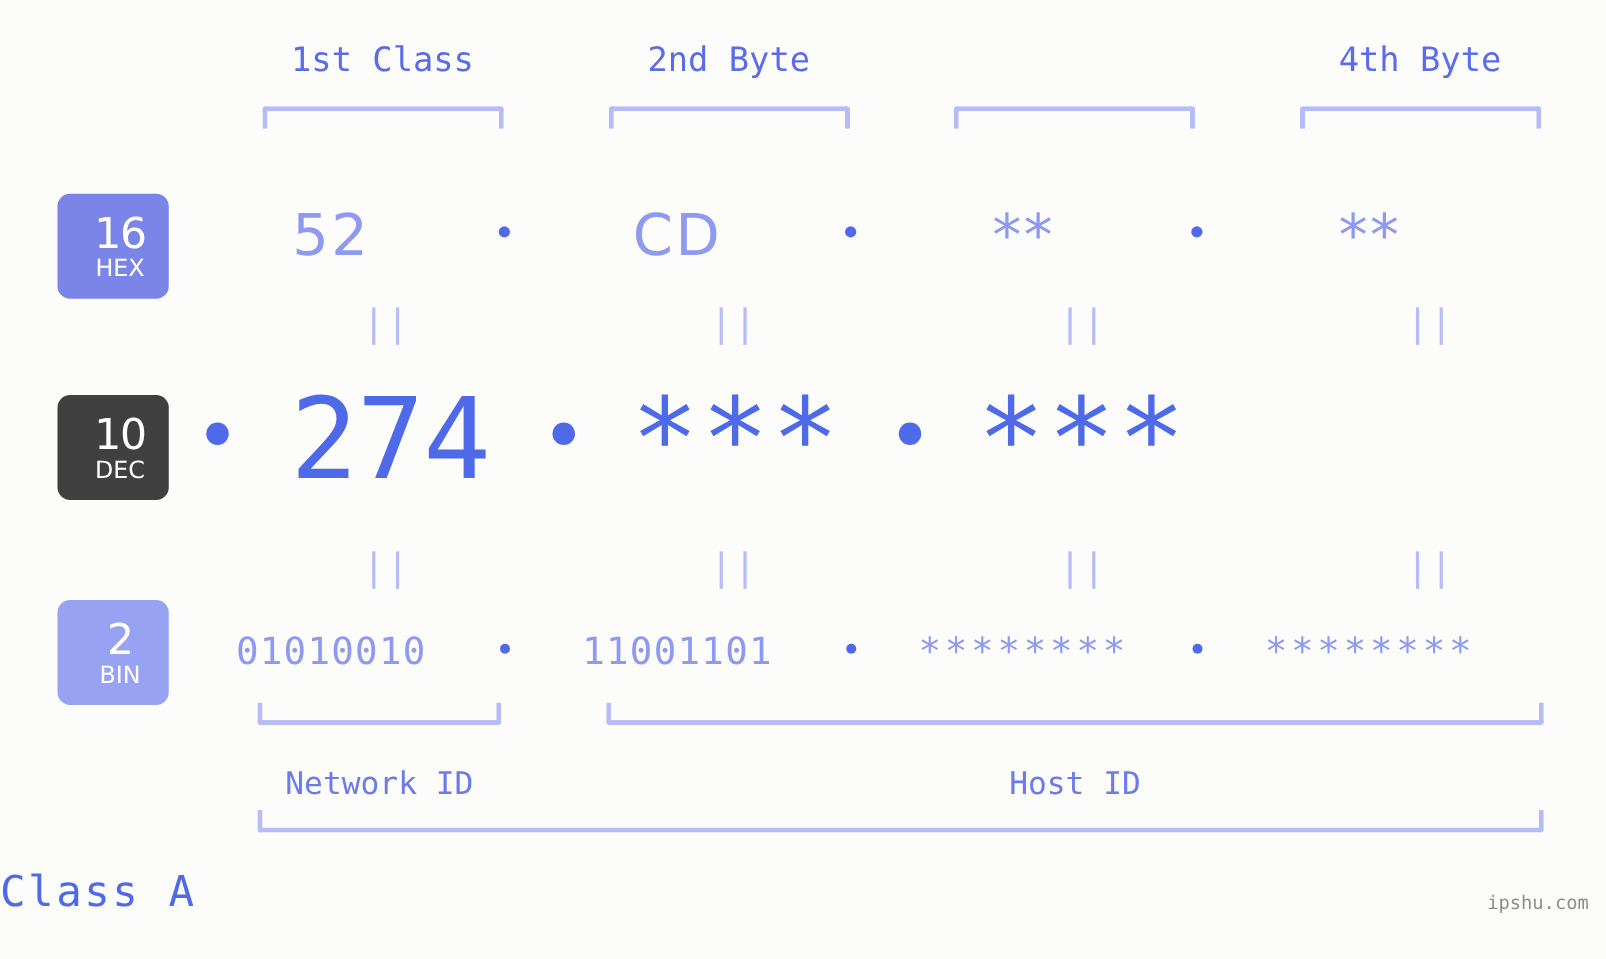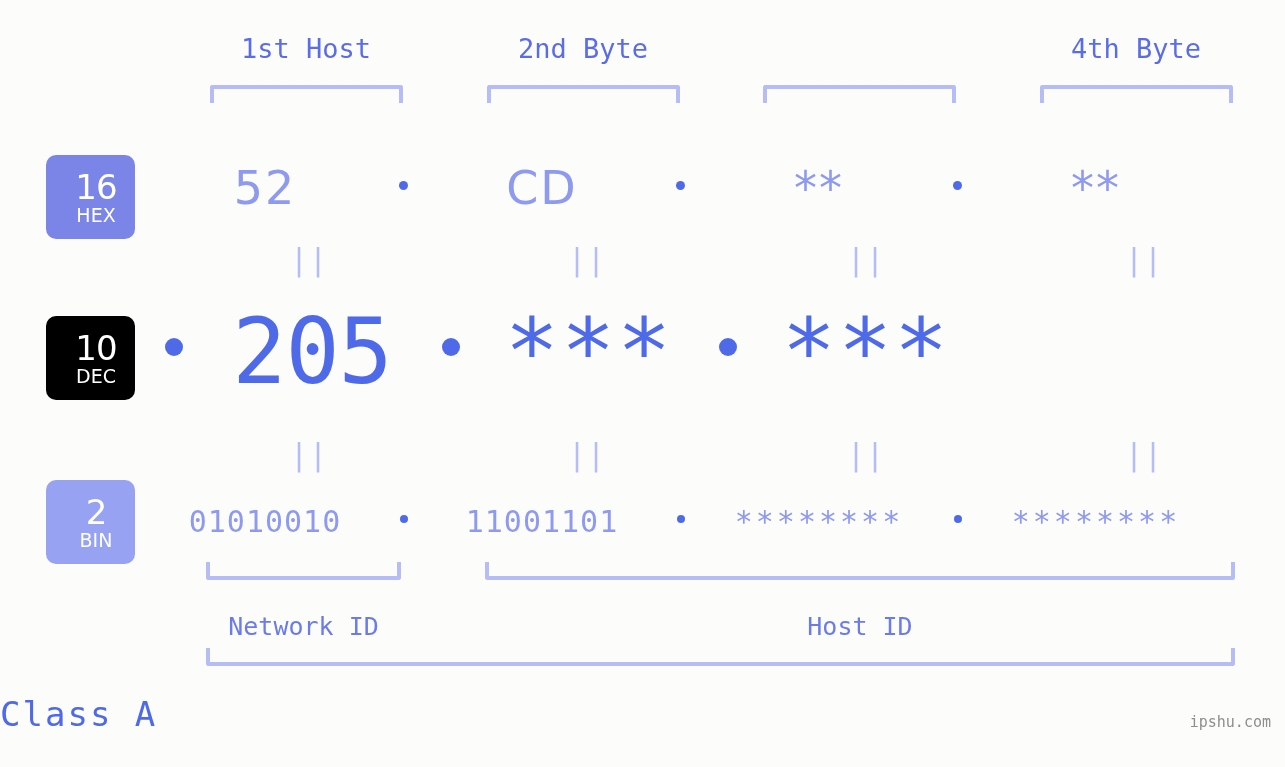--- a/index.html
+++ b/index.html
@@ -78,21 +78,21 @@
     font-weight: 400;
     letter-spacing: -1px;
   }
   .badge .sub {
     font-size: 19px;
     font-weight: 400;
     margin-top: 2px;
     letter-spacing: 0px;
   }
   #badge-hex { top: 155px; background: #7b85e8; }
-  #badge-dec { top: 316px; background: #000000; }
+  #badge-dec { top: 316px; background: #404040; }
   #badge-bin { top: 480px; background: #97a2f3; }
 
   
   .row {
     position: absolute;
     left: 150px;
     width: 1110px;
     display: flex;
     align-items: center;
   }
@@ -211,21 +211,21 @@
     font-size: 15px;
     color: #8e8e8e;
     letter-spacing: 0px;
   }
 </style>
 </head>
 <body>
 
 <div class="canvas">
 
-  <div class="byte-label" style="left:210px; width:192px;">1st Host</div>
+  <div class="byte-label" style="left:210px; width:192px;">1st Class</div>
   <div class="byte-label" style="left:487px; width:192px;">2nd Byte</div>
   <div class="byte-label" style="left:1040px; width:192px;">4th Byte</div>
 
   <div class="bracket-top" style="left:210px; top:85px; width:193px;"></div>
   <div class="bracket-top" style="left:487px; top:85px; width:193px;"></div>
   <div class="bracket-top" style="left:763px; top:85px; width:193px;"></div>
   <div class="bracket-top" style="left:1040px; top:85px; width:193px;"></div>
 
   <div class="badge" id="badge-hex">
     <span class="num">16</span>
@@ -258,21 +258,21 @@
 
   <div class="eq eq-row1" style="left:290px;">||</div>
   <div class="eq eq-row1" style="left:568px;">||</div>
   <div class="eq eq-row1" style="left:847px;">||</div>
   <div class="eq eq-row1" style="left:1125px;">||</div>
 
   <div class="row" id="row-dec">
     <div class="sep">
         <span class="dot"></span>
       </div>
-    <div class="cell">205</div>
+    <div class="cell">274</div>
     <div class="sep">
         <span class="dot"></span>
       </div>
     <div class="cell masked">***</div>
     <div class="sep">
         <span class="dot"></span>
       </div>
     <div class="cell masked">***</div>
   </div>
 

